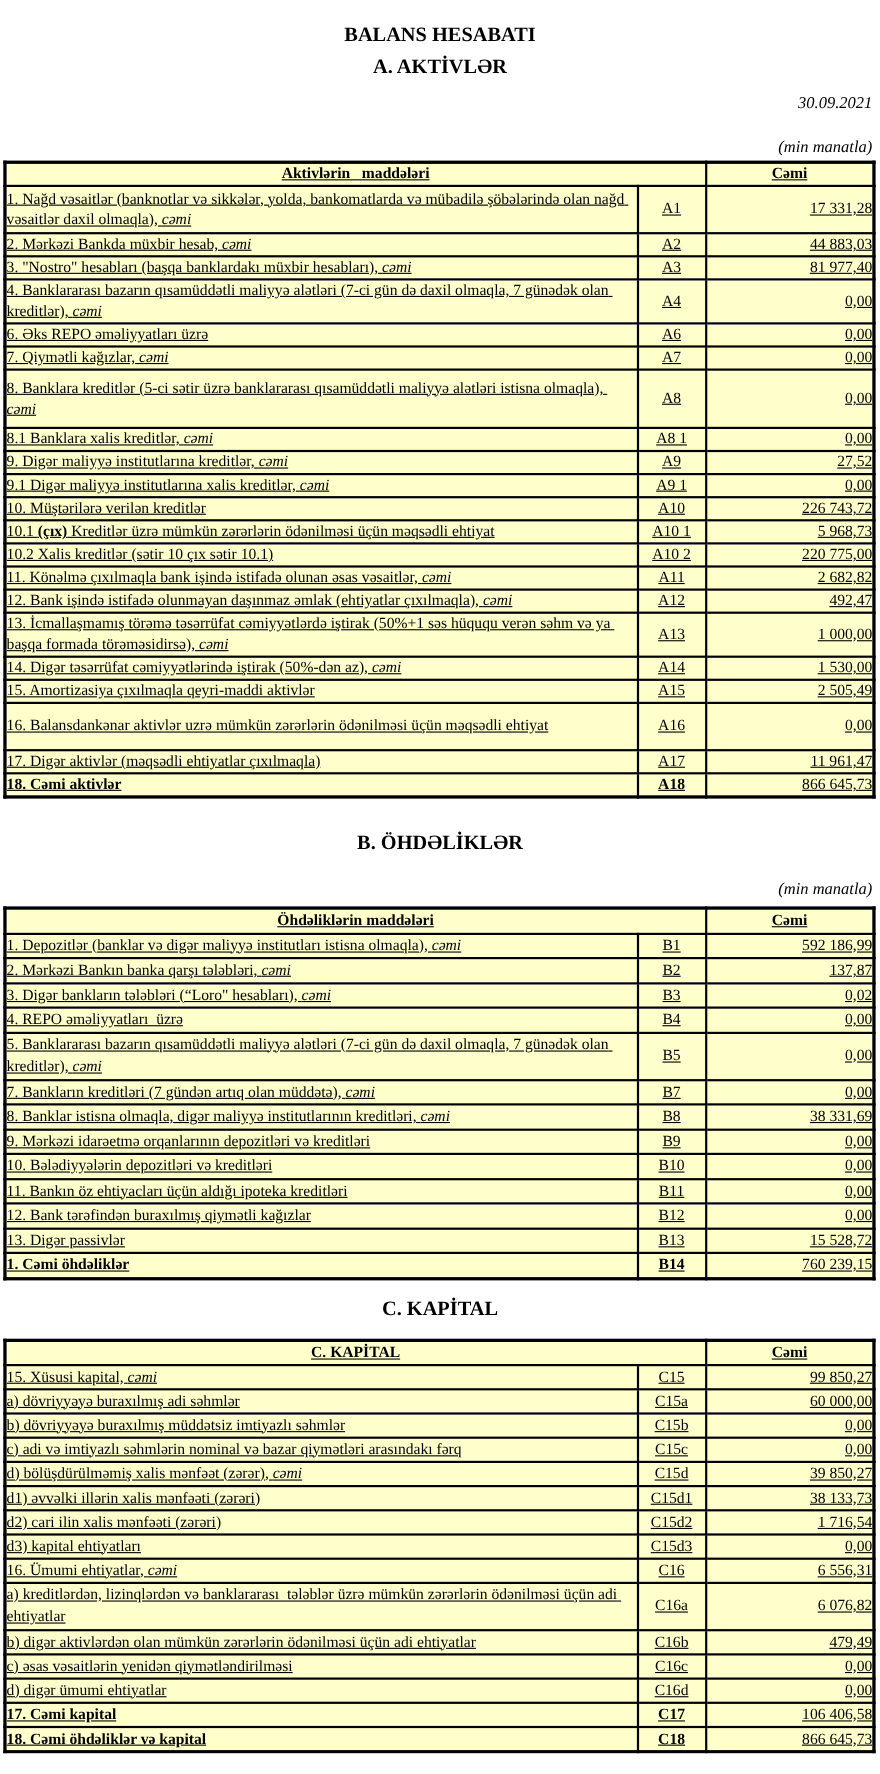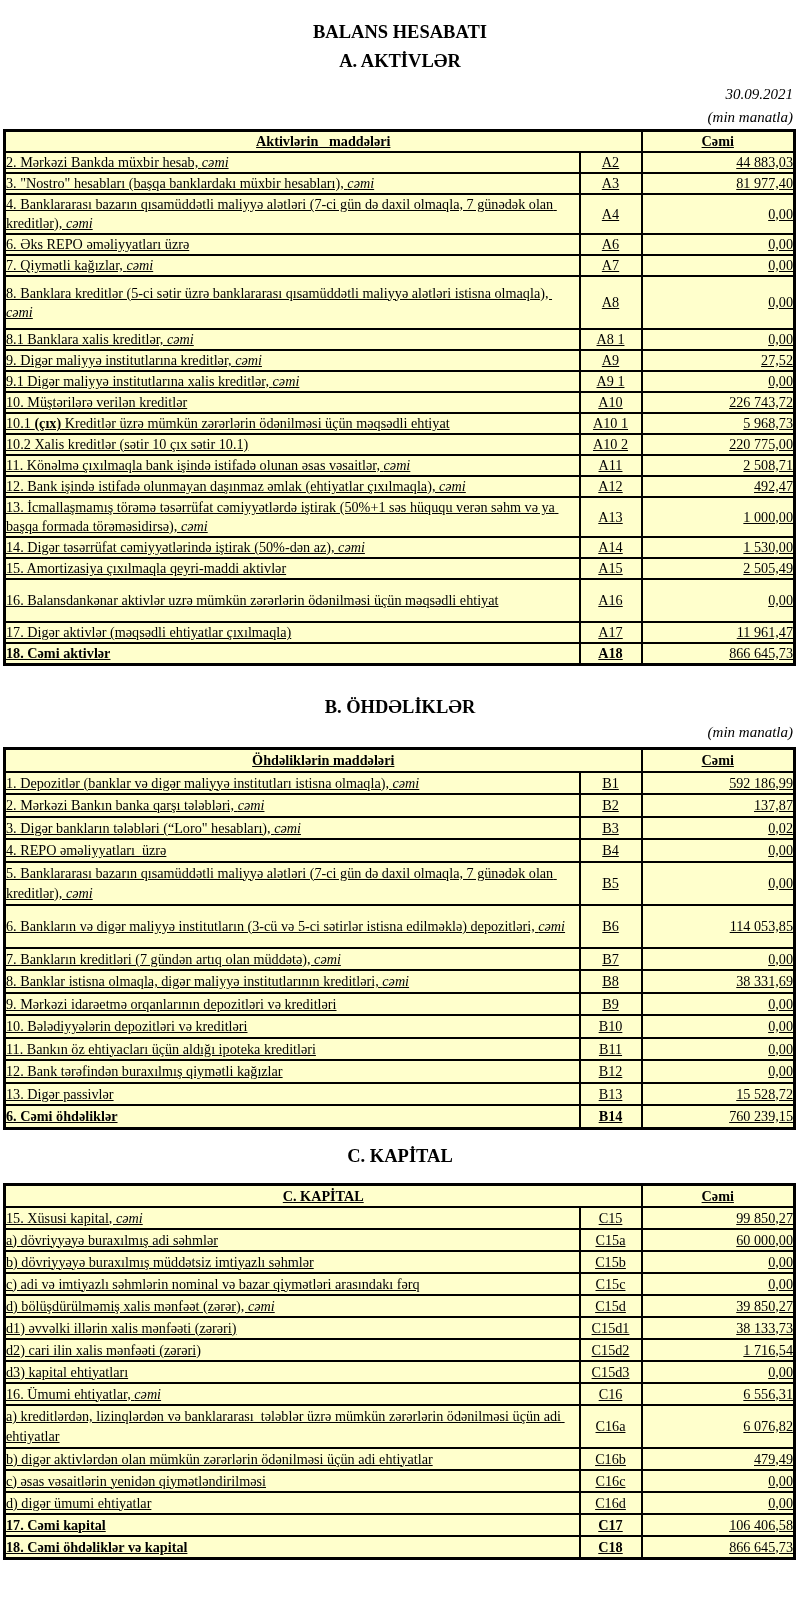--- a/index.html
+++ b/index.html
@@ -24,21 +24,21 @@
     line-height:22px;
   }
   .meta{
     text-align:right;
     font-style:italic;
     font-size:15px;
     line-height:18px;
     padding-right:7px;
   }
   .meta.date-line{margin-top:13px;}
-  .meta.unit{margin-top:5px;}
+  .meta.unit{margin-top:22px;}
   table.sheet{
     border-collapse:collapse;
     table-layout:fixed;
     width:793px;
     margin-left:3px;
     margin-top:3px;
     border:3px solid #000;
     text-decoration:underline;
   }
   table.sheet td{
@@ -83,20 +83,25 @@
         <col style="width:62px">
         <col style="width:153px">
       </colgroup>
     <thead>
       <tr>
         <td class="desc hd" colspan="2">Aktivlərin   maddələri</td>
         <td class="val hd">Cəmi</td>
       </tr>
     </thead>
     <tbody>
+        <tr style="height: 43px;">
+          <td class="desc"><span>1. Nağd vəsaitlər (banknotlar və sikkələr, yolda, bankomatlarda və mübadilə şöbələrində olan nağd vəsaitlər daxil olmaqla), </span><span class="it">cəmi</span></td>
+          <td class="code">A1</td>
+          <td class="val">17 331,28</td>
+        </tr>
         <tr>
           <td class="desc"><span>2. Mərkəzi Bankda müxbir hesab, </span><span class="it">cəmi</span></td>
           <td class="code">A2</td>
           <td class="val">44 883,03</td>
         </tr>
         <tr>
           <td class="desc"><span>3. "Nostro" hesabları (başqa banklardakı müxbir hesabları), </span><span class="it">cəmi</span></td>
           <td class="code">A3</td>
           <td class="val">81 977,40</td>
         </tr>
@@ -146,21 +151,21 @@
           <td class="val">5 968,73</td>
         </tr>
         <tr>
           <td class="desc"><span>10.2 Xalis kreditlər (sətir 10 çıx sətir 10.1)</span></td>
           <td class="code">A10  2</td>
           <td class="val">220 775,00</td>
         </tr>
         <tr>
           <td class="desc"><span>11. Könəlmə çıxılmaqla bank işində istifadə olunan əsas vəsaitlər, </span><span class="it">cəmi</span></td>
           <td class="code">A11</td>
-          <td class="val">2 508,71</td>
+          <td class="val">2 682,82</td>
         </tr>
         <tr>
           <td class="desc"><span>12. Bank işində istifadə olunmayan daşınmaz əmlak (ehtiyatlar çıxılmaqla), </span><span class="it">cəmi</span></td>
           <td class="code">A12</td>
           <td class="val">492,47</td>
         </tr>
         <tr style="height: 29px;">
           <td class="desc"><span>13. İcmallaşmamış törəmə təsərrüfat cəmiyyətlərdə iştirak (50%+1 səs hüququ verən səhm və ya başqa formada törəməsidirsə), </span><span class="it">cəmi</span></td>
           <td class="code">A13</td>
           <td class="val">1 000,00</td>
@@ -227,25 +232,20 @@
         <tr>
           <td class="desc"><span>4. REPO əməliyyatları  üzrə</span></td>
           <td class="code">B4</td>
           <td class="val">0,00</td>
         </tr>
         <tr style="height: 43px;">
           <td class="desc"><span>5. Banklararası bazarın qısamüddətli maliyyə alətləri (7-ci gün də daxil olmaqla, 7 günədək olan kreditlər), </span><span class="it">cəmi</span></td>
           <td class="code">B5</td>
           <td class="val">0,00</td>
         </tr>
-        <tr style="height: 43px;">
-          <td class="desc"><span>6. Bankların və digər maliyyə institutların (3-cü və 5-ci sətirlər istisna edilməklə) depozitləri, </span><span class="it">cəmi</span></td>
-          <td class="code">B6</td>
-          <td class="val">114 053,85</td>
-        </tr>
         <tr>
           <td class="desc"><span>7. Bankların kreditləri (7 gündən artıq olan müddətə), </span><span class="it">cəmi</span></td>
           <td class="code">B7</td>
           <td class="val">0,00</td>
         </tr>
         <tr>
           <td class="desc"><span>8. Banklar istisna olmaqla, digər maliyyə institutlarının kreditləri, </span><span class="it">cəmi</span></td>
           <td class="code">B8</td>
           <td class="val">38 331,69</td>
         </tr>
@@ -268,21 +268,21 @@
           <td class="desc"><span>12. Bank tərəfindən buraxılmış qiymətli kağızlar</span></td>
           <td class="code">B12</td>
           <td class="val">0,00</td>
         </tr>
         <tr>
           <td class="desc"><span>13. Digər passivlər</span></td>
           <td class="code">B13</td>
           <td class="val">15 528,72</td>
         </tr>
         <tr class="total">
-          <td class="desc"><span>6. Cəmi öhdəliklər</span></td>
+          <td class="desc"><span>1. Cəmi öhdəliklər</span></td>
           <td class="code">B14</td>
           <td class="val">760 239,15</td>
         </tr>
       </tbody>
   </table>
 
   <div class="sec-title gap-c">C. KAPİTAL</div>
 
   <table class="sheet t-c">
     <colgroup>

